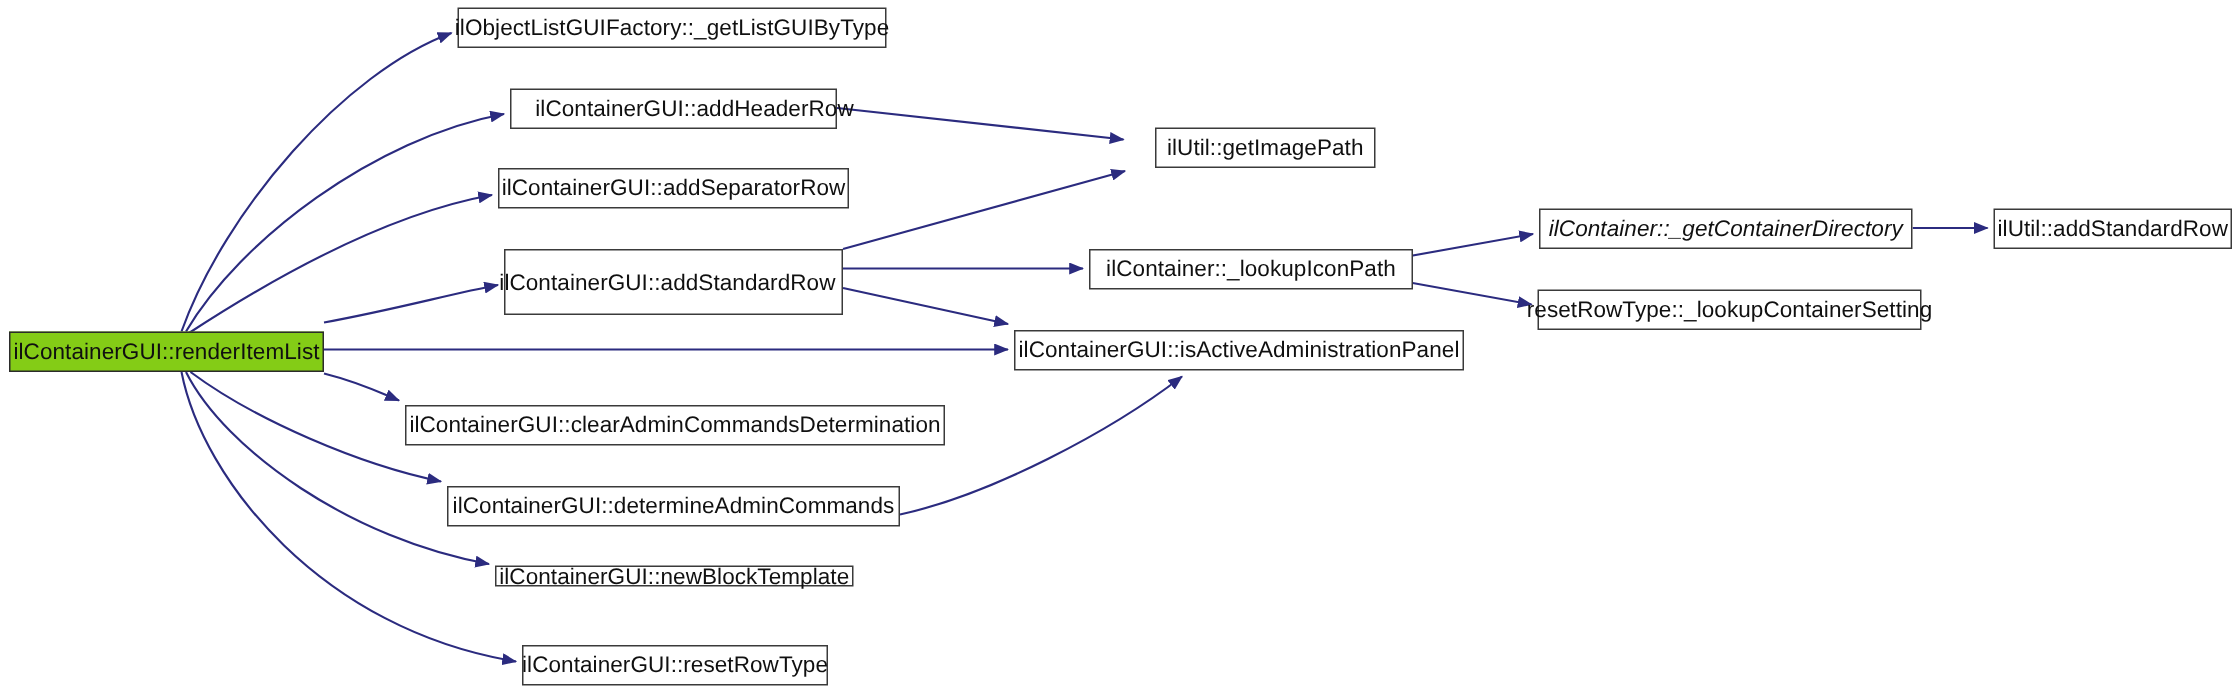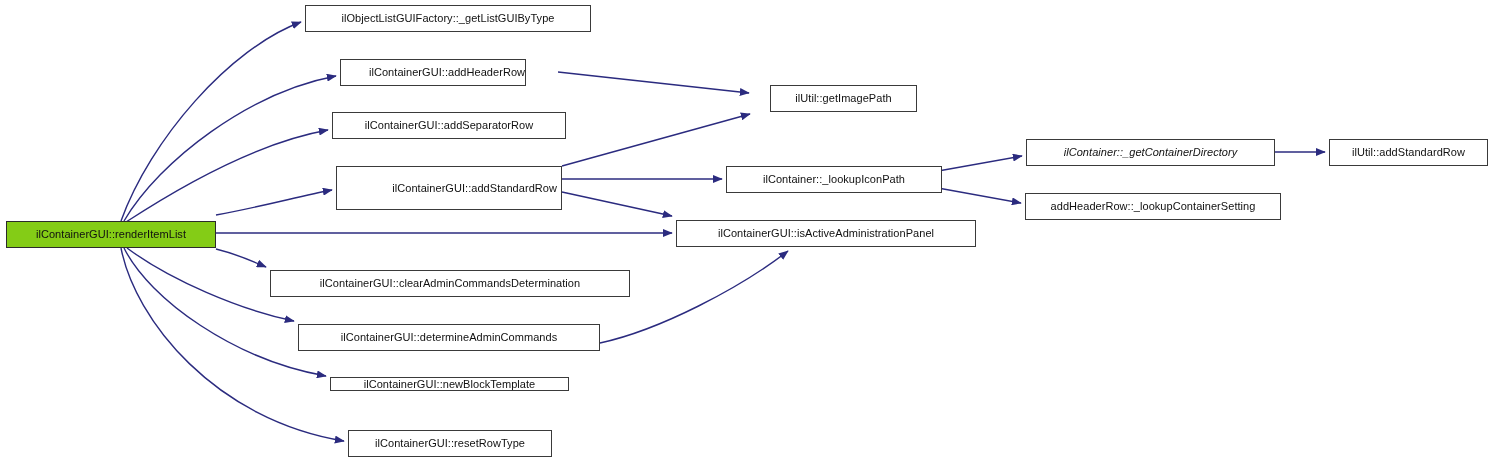--- a/index.html
+++ b/index.html
@@ -21,21 +21,21 @@
     top: 0;
     width: 1493px;
     height: 464px;
   }
   .graph-node {
     position: absolute;
     box-sizing: border-box;
     border: 1px solid #3a3a3a;
     background: #ffffff;
     color: #101010;
-    font-size: 11px;
+    font-size: 15px;
     line-height: 1;
     display: flex;
     align-items: center;
     justify-content: center;
     white-space: nowrap;
     letter-spacing: 0.05px;
     z-index: 2;
   }
   .graph-node.root {
     background: #84cc16;
@@ -96,21 +96,21 @@
     </g>
   </svg>
 
   <div id="nodes-layer">
       <div class="graph-node root" style="left: 6px; top: 221px; width: 210px; height: 27px;">
         <span class="node-label">ilContainerGUI::renderItemList</span>
       </div>
       <div class="graph-node" style="left: 305px; top: 5px; width: 286px; height: 27px;">
         <span class="node-label">ilObjectListGUIFactory::_getListGUIByType</span>
       </div>
-      <div class="graph-node" style="left: 340px; top: 59px; width: 186px; height: 27px; padding-left: 28px;">
+      <div class="graph-node" style="left: 340px; top: 59px; width: 218px; height: 27px; padding-left: 28px;">
         <span class="node-label">ilContainerGUI::addHeaderRow</span>
       </div>
       <div class="graph-node" style="left: 332px; top: 112px; width: 234px; height: 27px;">
         <span class="node-label">ilContainerGUI::addSeparatorRow</span>
       </div>
       <div class="graph-node" style="left: 336px; top: 166px; width: 226px; height: 44px; justify-content: flex-end;">
         <span class="node-label">ilContainerGUI::addStandardRow</span>
       </div>
       <div class="graph-node" style="left: 676px; top: 220px; width: 300px; height: 27px;">
         <span class="node-label">ilContainerGUI::isActiveAdministrationPanel</span>
@@ -130,20 +130,20 @@
       <div class="graph-node" style="left: 753px; top: 85px; width: 147px; height: 27px; margin-left: 17px;">
         <span class="node-label">ilUtil::getImagePath</span>
       </div>
       <div class="graph-node" style="left: 726px; top: 166px; width: 216px; height: 27px;">
         <span class="node-label">ilContainer::_lookupIconPath</span>
       </div>
       <div class="graph-node" style="left: 1026px; top: 139px; width: 249px; height: 27px; font-style: italic;">
         <span class="node-label">ilContainer::_getContainerDirectory</span>
       </div>
       <div class="graph-node" style="left: 1025px; top: 193px; width: 256px; height: 27px;">
-        <span class="node-label">addHeaderRow::_lookupContainerSetting</span>
+        <span class="node-label">resetRowType::_lookupContainerSetting</span>
       </div>
       <div class="graph-node" style="left: 1329px; top: 139px; width: 159px; height: 27px;">
         <span class="node-label">ilUtil::addStandardRow</span>
       </div>
     </div>
 
 </div>
 
 </body></html>

